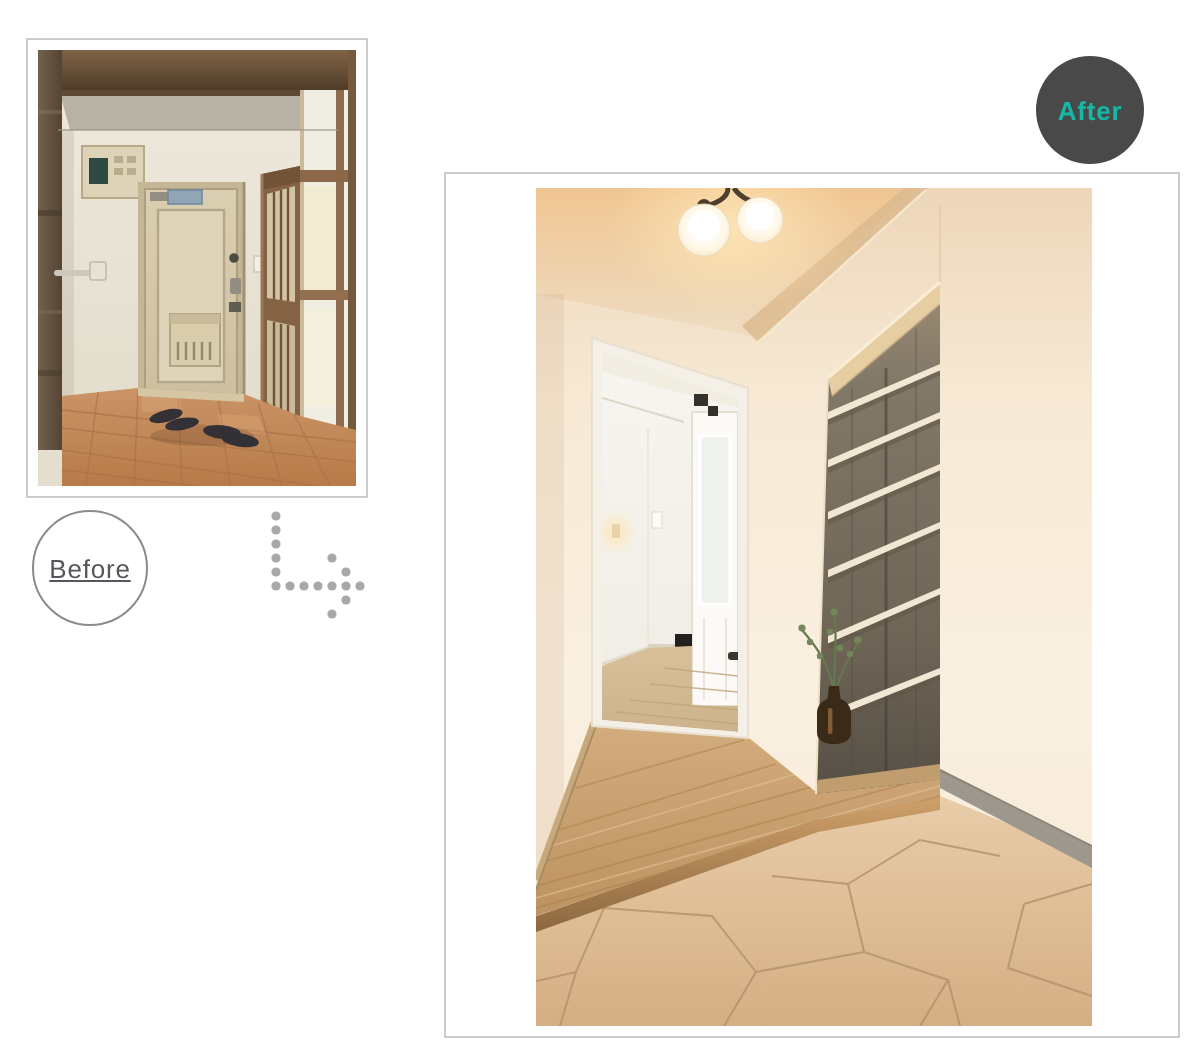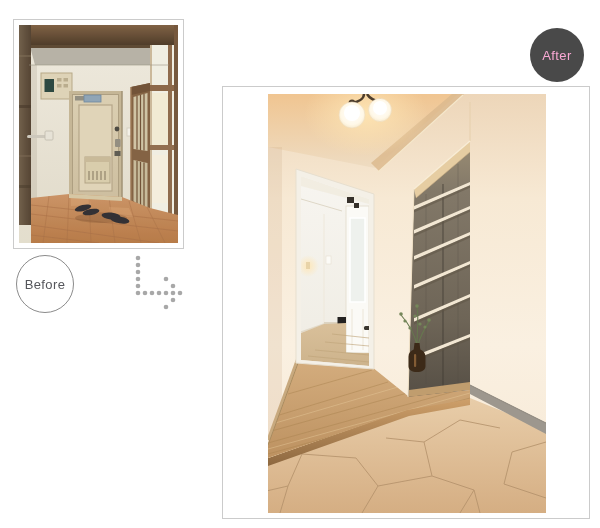--- a/index.html
+++ b/index.html
@@ -5,22 +5,22 @@
   html,body{margin:0;padding:0;background:#ffffff;}
   body{width:600px;height:528px;font-family:"Liberation Sans", sans-serif;}
   .page{position:relative;width:600px;height:528px;background:#ffffff;overflow:hidden;}
   .card{position:absolute;background:#ffffff;border:1px solid #cbcbcb;box-sizing:border-box;}
   .before-card{left:13px;top:19px;width:171px;height:230px;padding:5px;}
   .after-card{left:222px;top:86px;width:368px;height:433px;}
   .after-card svg{position:absolute;left:45px;top:7px;}
   .badge{position:absolute;border-radius:50%;display:flex;align-items:center;justify-content:center;
          font-size:13px;letter-spacing:0.4px;}
   .before-badge{left:16px;top:255px;width:58px;height:58px;background:#ffffff;
-                border:1px solid #8b8b8b;color:#55565b;box-sizing:border-box;}
-  .after-badge{left:530px;top:28px;width:54px;height:54px;background:#494949;color:#f9a8d4;}
+                border:1px solid #8b8b8b;color:#55565b;box-sizing:border-box;text-decoration:underline;}
+  .after-badge{left:518px;top:28px;width:54px;height:54px;background:#494949;color:#14b8a6;font-weight:bold;}
   .arrow{position:absolute;left:132px;top:252px;}
   svg{display:block;}
 </style>
 </head>
 <body>
 
 <div class="page">
 
   <div class="card before-card">
     <svg width="159" height="218" viewBox="0 0 159 218">

